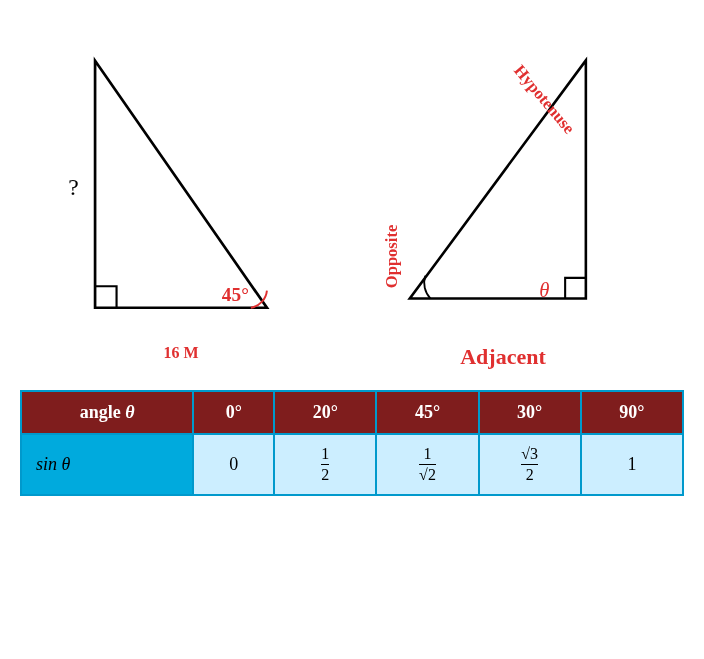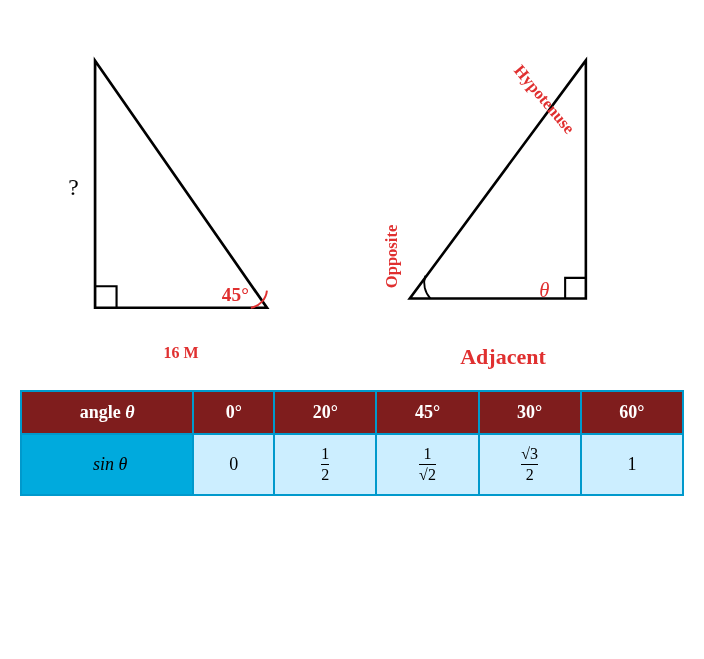--- a/index.html
+++ b/index.html
@@ -108,21 +108,21 @@
       border-bottom: 1.5px solid black;
       padding-bottom: 1px;
       width: 100%;
       text-align: center;
     }
     .frac .den {
       padding-top: 1px;
     }
 
     .row-label {
-      text-align: center;
+      text-align: left;
       padding-left: 14px !important;
       background-color: #00aadd !important;
       color: black;
       font-style: italic;
     }
   </style>
 </head>
 <body>
 
 <div class="top-section">
@@ -165,21 +165,21 @@
 
 <div class="table-section">
   <table>
     <thead>
       <tr>
         <th>angle <i>θ</i></th>
         <th>0°</th>
         <th>20°</th>
         <th>45°</th>
         <th>30°</th>
-        <th>60°</th>
+        <th>90°</th>
       </tr>
     </thead>
     <tbody>
 
       <tr>
         <td class="row-label">sin <i>θ</i></td>
         <td>0</td>
         <td>
           <span class="frac">
             <span class="num">1</span>

